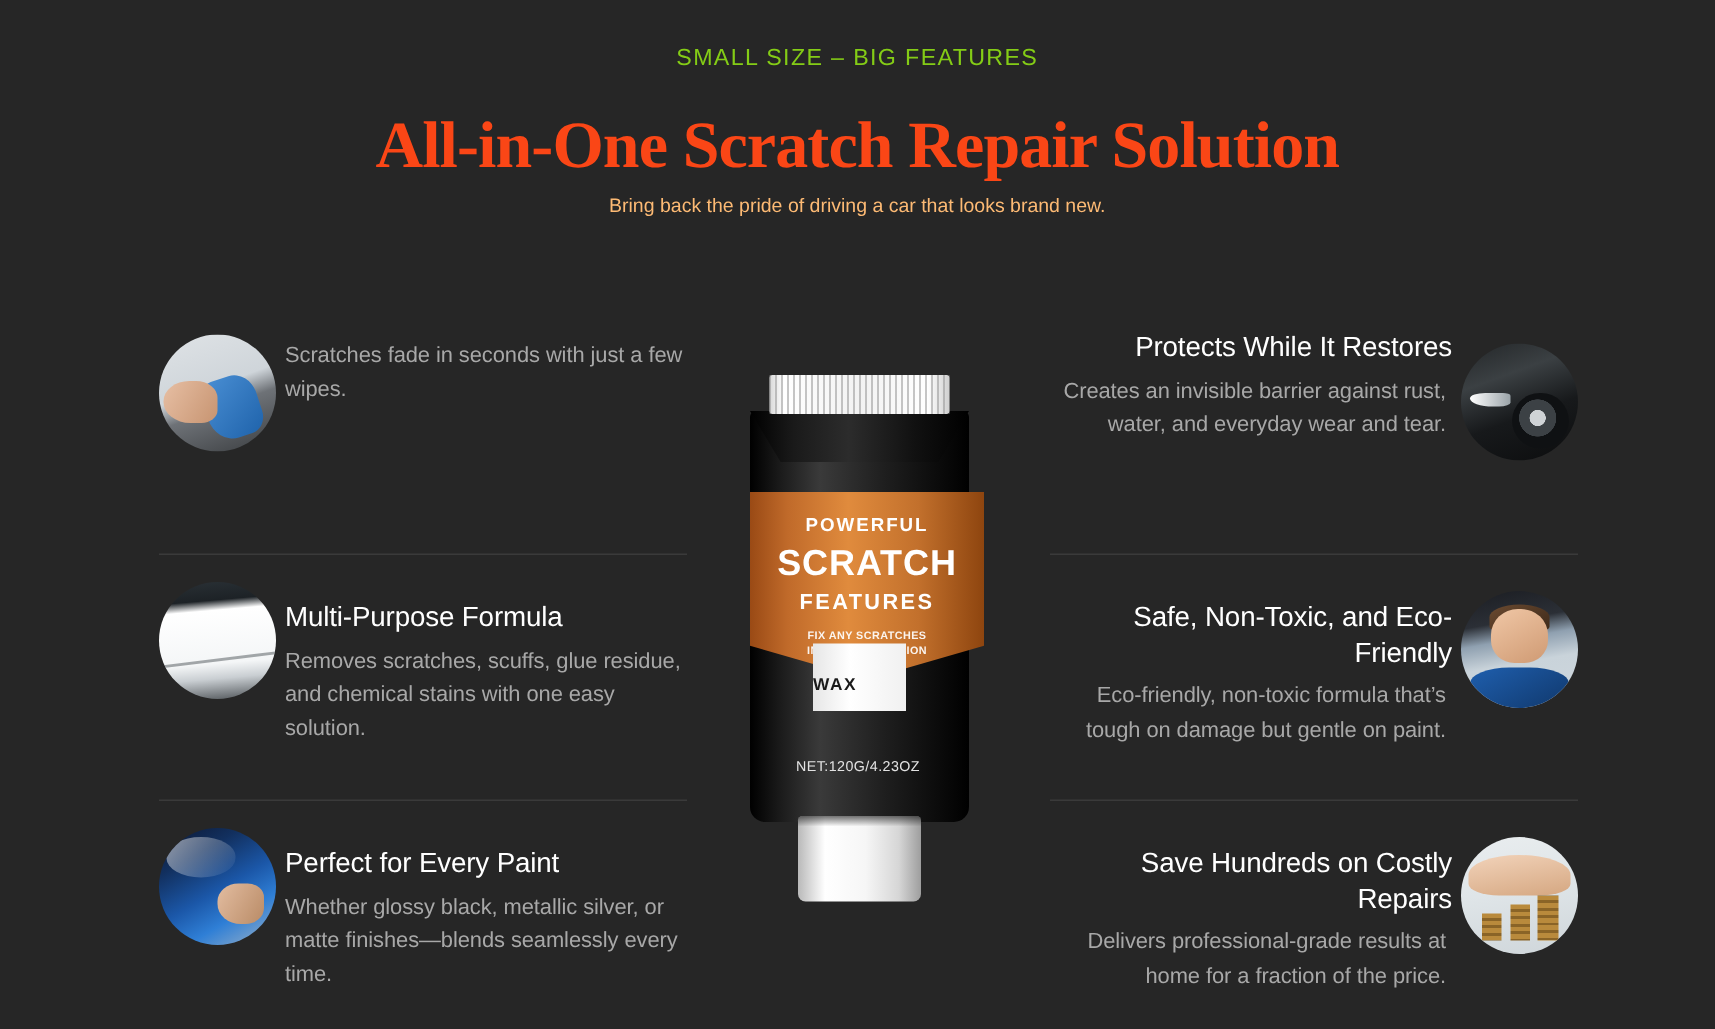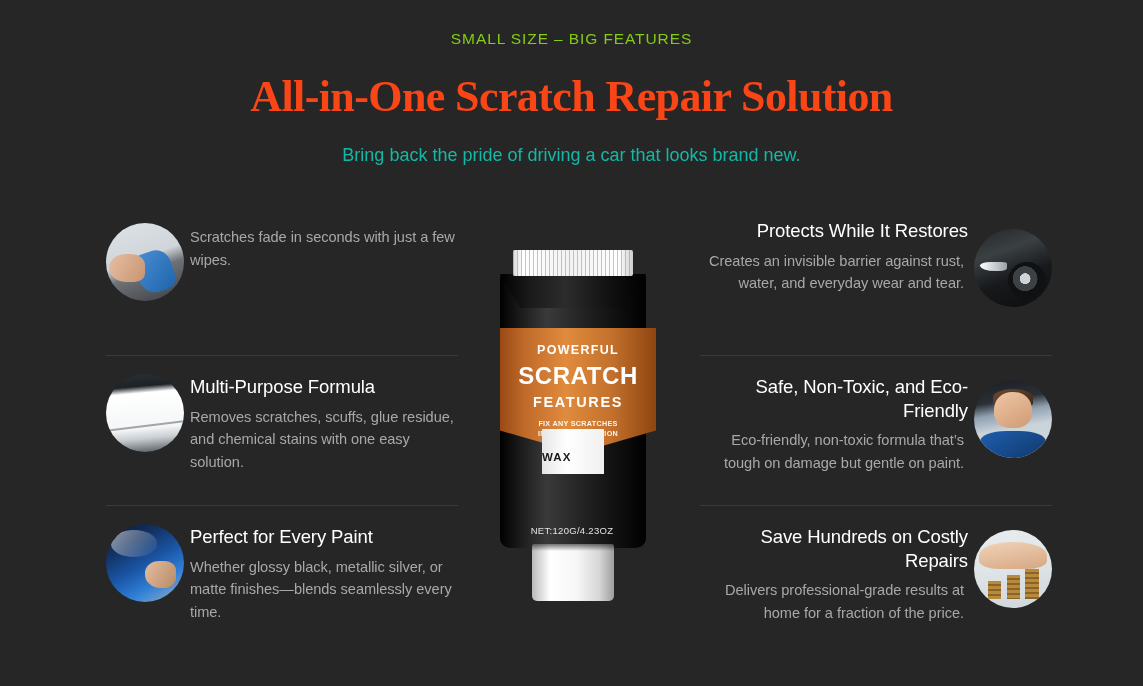--- a/index.html
+++ b/index.html
@@ -15,30 +15,30 @@
   .header { position:absolute; left:0; top:0; width:1143px; text-align:center; }
   .eyebrow {
     font-size:15.5px; letter-spacing:0.9px; color:#84cc16;
     margin-top:30px; font-weight:400;
   }
   .headline {
     margin-top:25px; font-size:44px; font-weight:700;
     color:#fa4616; letter-spacing:-0.6px; line-height:1.1;font-family:Liberation Serif, serif;
   }
   .subhead {
-    margin-top:24px; font-size:18px; color:#14b8a6; font-weight:400;
+    margin-top:8px; font-size:13px; color:#fdba74; font-weight:400;
   }
 
   
   .col { position:absolute; top:205px; width:352px; }
   .col-left  { left:106px; }
   .col-right { left:700px; }
 
   .feature { position:relative; min-height:140px; padding-top:14px; }
-  .feature + .feature { border-top:1px solid #3a3a3a; margin-top:10px; padding-top:19px; }
+  .feature + .feature { border-top:1px solid #3a3a3a; margin-top:24px; padding-top:29px; }
 
   .thumb {
     position:absolute; width:78px; height:78px; border-radius:50%;
     overflow:hidden; top:18px;
   }
   .col-left .thumb  { left:0; }
   .col-right .thumb { right:0; top:24px; }
 
   .feature-body { min-height:96px; }
   .col-left  .feature-body { padding-left:84px; text-align:left; }
@@ -88,21 +88,21 @@
   .lab3 { margin-top:4px; font-size:14.5px; font-weight:700; letter-spacing:1.6px; }
   .lab4 { margin-top:9px; font-size:7.2px; font-weight:700; letter-spacing:0.3px; line-height:1.35; opacity:.92; }
 
   .wax-box {
     position:absolute; left:53px; top:186px; width:62px; height:45px;
     background:linear-gradient(90deg,#e6e6e6 0%,#ffffff 40%,#f0f0f0 100%);
     display:flex; align-items:flex-end; justify-content:flex-start; padding-bottom:11px;
   }
   .wax-box span { font-size:11.5px; font-weight:700; color:#1a1a1a; letter-spacing:1.1px; }
   .net-wt {
-    position:absolute; left:0; top:282px; width:166px; text-align:center;
+    position:absolute; left:0; top:263px; width:166px; text-align:center;
     font-size:9.5px; color:#e2e2e2; letter-spacing:0.3px;
   }
   .tube-cap {
     position:absolute; left:43px; top:301px; width:82px; height:57px;
     background:linear-gradient(90deg,#b9b9b9 0%,#ffffff 22%,#f6f6f6 55%,#d6d6d6 82%,#9e9e9e 100%);
     border-radius:3px 3px 5px 5px;
   }
   .tube-cap::before {
     content:""; position:absolute; left:0; top:0; width:82px; height:7px;
     background:linear-gradient(180deg,rgba(0,0,0,.55),rgba(0,0,0,0));

